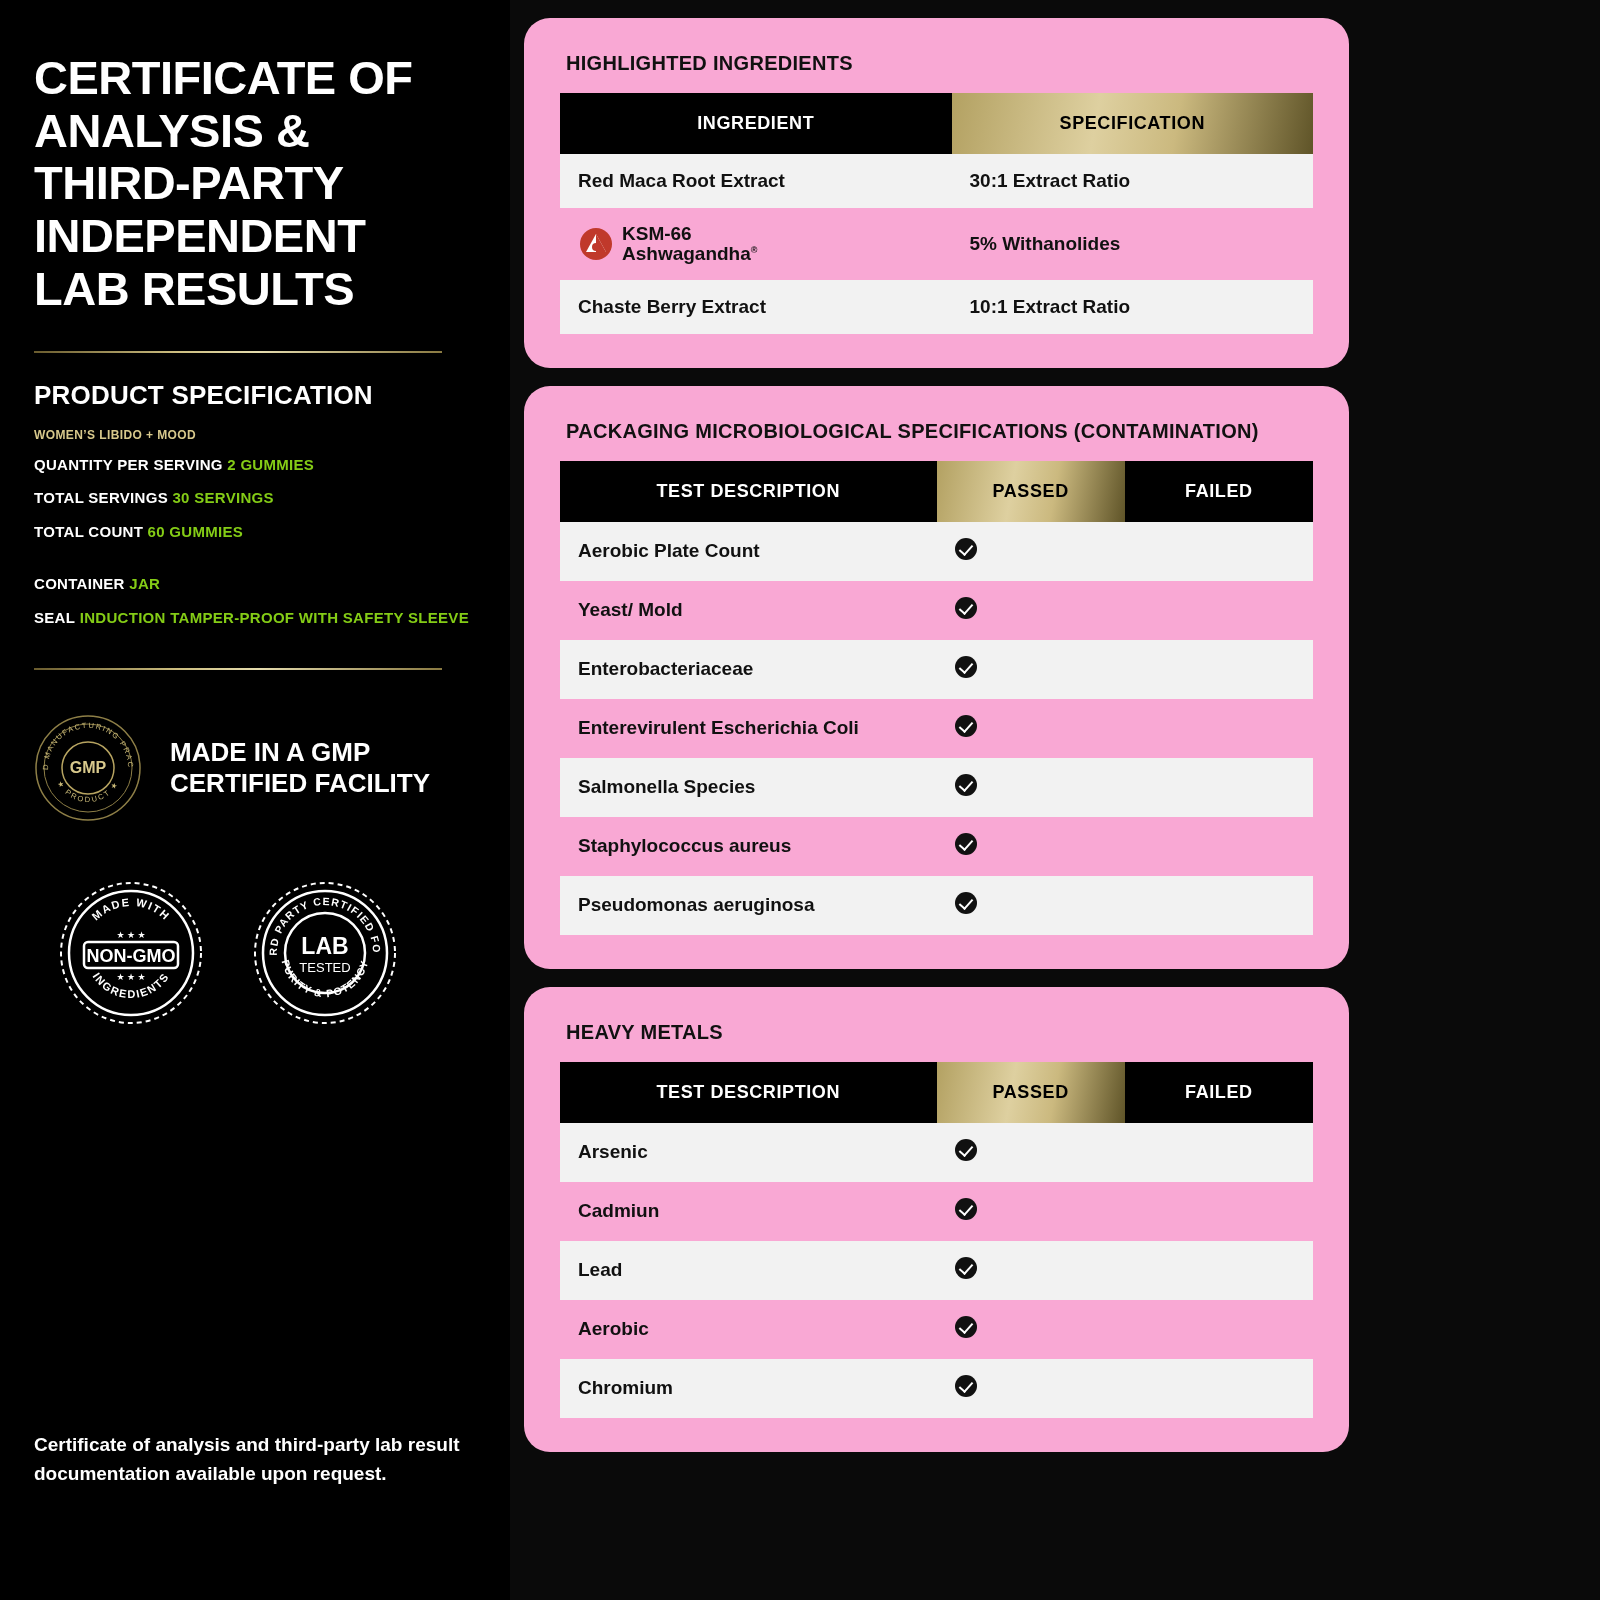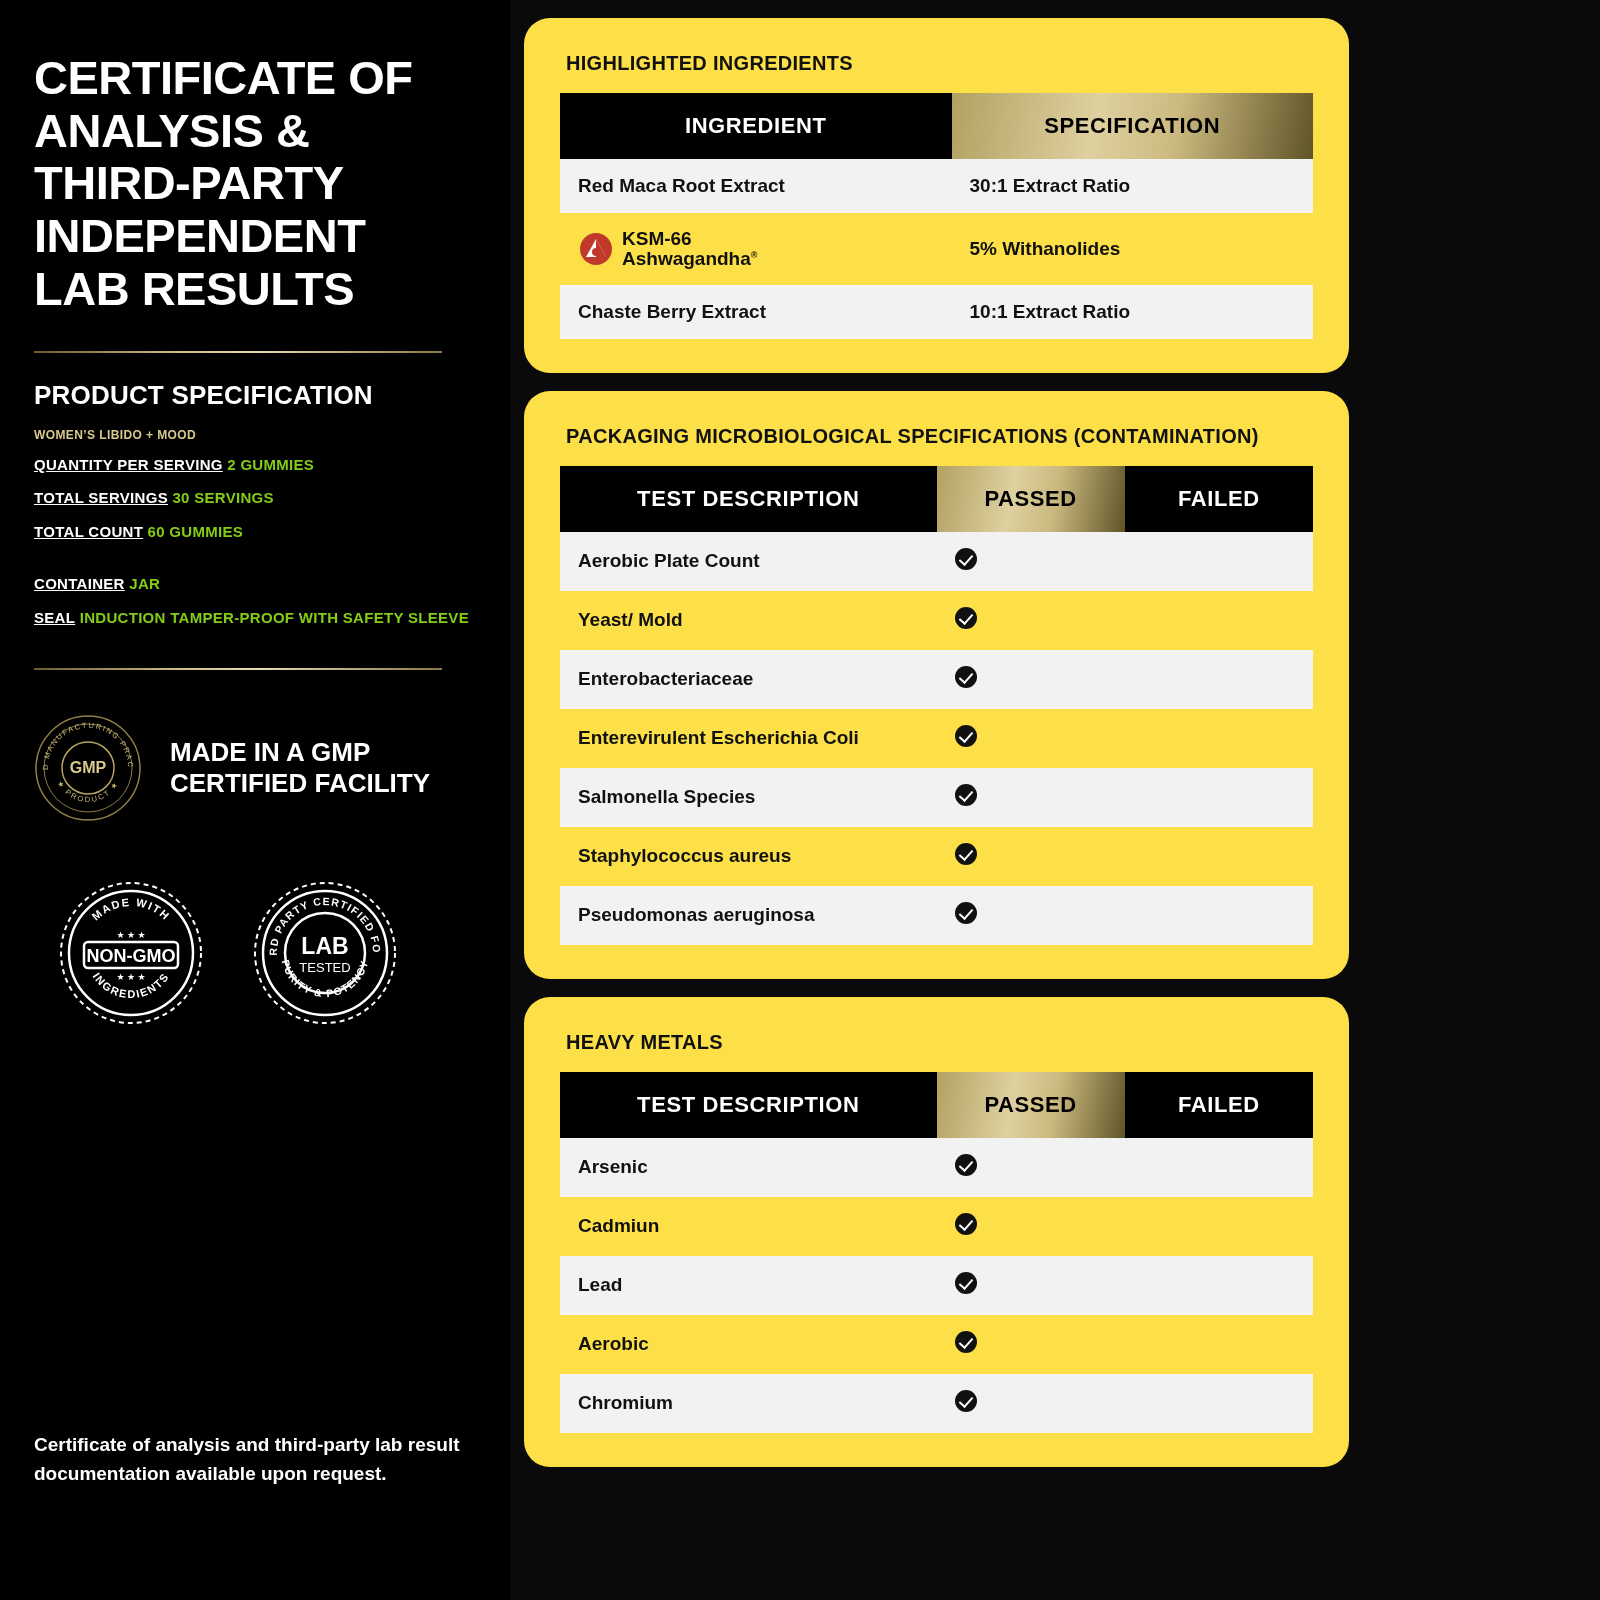--- a/index.html
+++ b/index.html
@@ -47,21 +47,21 @@
     color: #d8c98c;
     text-transform: uppercase;
   }
   .spec-row {
     margin-top: 12px;
     font-size: 15px;
     letter-spacing: 0.3px;
     text-transform: uppercase;
     line-height: 1.45;
   }
-  .spec-row .k { font-weight: 800; text-decoration: underline; }
+  .spec-row .k { font-weight: 800; }
   .spec-row .v { font-weight: 700; color: #84cc16; }
   .gap-big { margin-top: 30px; }
 
   .divider2 {
     height: 2px;
     margin: 40px 0 0 0;
     width: 408px;
     background: linear-gradient(90deg, #6a5c2e 0%, #cdbe80 35%, #e5dcae 55%, #8a7a42 100%);
   }
 
@@ -86,37 +86,37 @@
   
   .right {
     flex: 1;
     background: #0a0a0a;
     padding: 18px 22px 18px 14px;
     display: flex;
     flex-direction: column;
     gap: 18px;
   }
   .card {
-    background: #fde047;
+    background: #f9a8d4;
     border-radius: 26px;
     padding: 34px 36px 34px 36px;
   }
   .card-title {
     font-size: 20px;
     font-weight: 800;
     letter-spacing: 0.3px;
     color: #111;
     text-transform: uppercase;
     margin-bottom: 18px;
     margin-left: 6px;
   }
   table { width: 100%; border-collapse: collapse; table-layout: fixed; }
   th {
     background: #000; color: #fff;
-    font-size: 22px; font-weight: 800; letter-spacing: 0.6px;
+    font-size: 18px; font-weight: 800; letter-spacing: 0.6px;
     padding: 20px 10px; text-transform: uppercase;
   }
   th.gold {
     background: linear-gradient(100deg,#b3a162 0%, #ded0a0 40%, #cbb97f 62%, #5f5428 100%);
     color: #000;
   }
   td {
     font-size: 19px; font-weight: 700; color: #111;
     padding: 16px 18px;
   }

